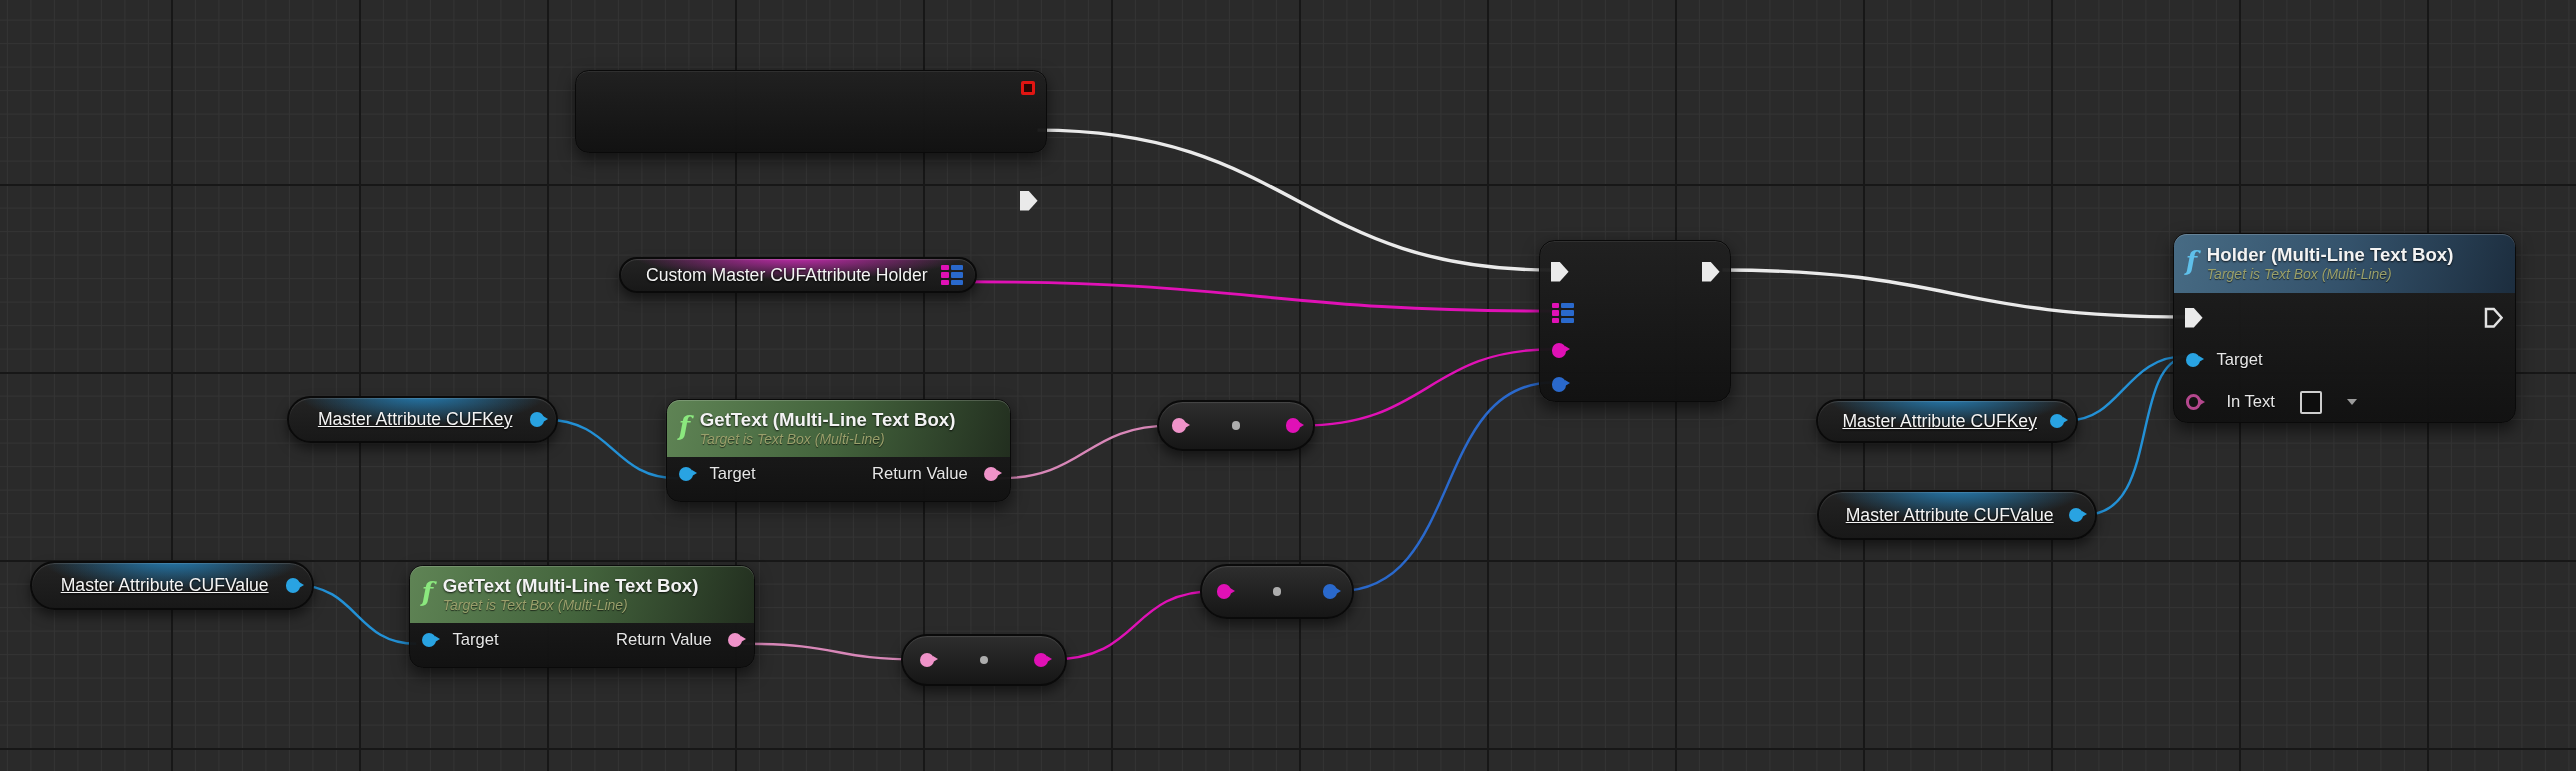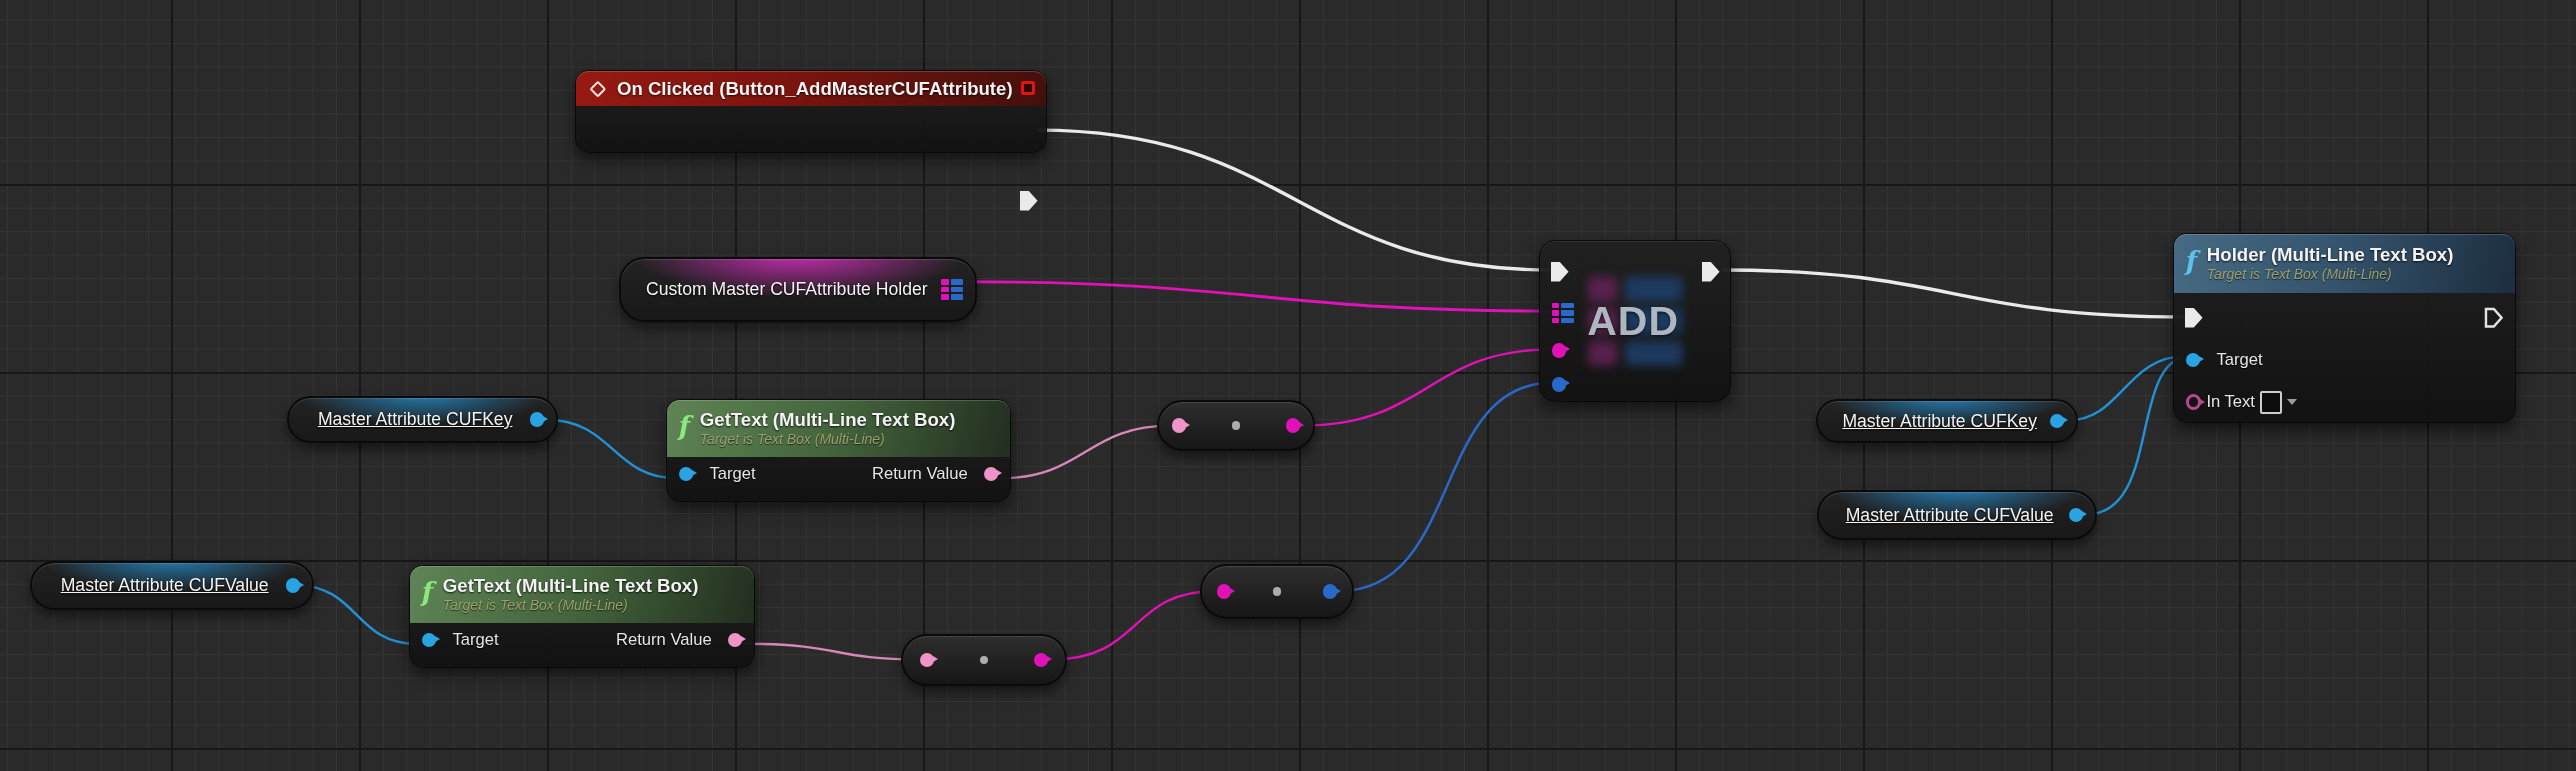--- a/index.html
+++ b/index.html
@@ -124,31 +124,27 @@
     <path d="M557,429 C627,429 625,489 693,489" fill="none" stroke-width="2.5" stroke="#2391d6"></path>
     <path d="M301,598 C366,598 362,658 425,658" fill="none" stroke-width="2.5" stroke="#2391d6"></path>
     <path d="M759,658 C862,658 848,674 940,674" fill="none" stroke-width="2.5" stroke="#d887b8"></path>
     <path d="M1074,674 C1168,674 1152,604 1243,604" fill="none" stroke-width="2.5" stroke="#e011b6"></path>
     <path d="M1368,604 C1495,604 1462,391 1587,391" fill="none" stroke-width="2.5" stroke="#2a69cc"></path>
     <path d="M2112,430 C2168,430 2172,364 2234,364" fill="none" stroke-width="2.5" stroke="#2391d6"></path>
     <path d="M2131,526 C2208,526 2176,374 2234,364" fill="none" stroke-width="2.5" stroke="#2391d6"></path>
   </svg>
 
   <div class="node" style="left:575px; top:70px; width:472px; height:83px;">
-    <div class="hdr hdr-red">
-      <span class="diamond-icon"></span>
-      <span class="title">On Clicked (Button_AddMasterCUFAttribute)</span>
-    </div>
     <span class="delegate"></span>
     <svg class="exec" style="position:absolute; right:7.8px; top:119px;" width="19.6" height="21.5" viewBox="0 0 20 22">
       <path d="M1 1 h9 l9 10 -9 10 H1 Z" fill="#eaeaea"></path>
     </svg>
   </div>
 
-  <div class="pill pill-magenta pill-pad" style="left:619px; top:257px; width:358px; height:65px;">
+  <div class="pill pill-magenta pill-pad" style="left:619px; top:257px; width:358px; height:36px;">
     <span class="lbl">Custom Master CUFAttribute Holder</span>
     <span class="mappin">
       <i class="mk"></i>
         <i class="mv"></i>
         <i class="mk"></i>
         <i class="mv"></i>
         <i class="mk"></i>
         <i class="mv"></i>
     </span>
   </div>
@@ -211,31 +207,20 @@
     <span class="pin pin-string"></span>
   </div>
 
   <div class="conv" style="left:1200px; top:564px; width:154px; height:55px; padding:0 14.7px;">
     <span class="pin pin-string"></span>
     <span class="dot"></span>
     <span class="pin pin-royal"></span>
   </div>
 
   <div class="node" style="left:1539px; top:240px; width:192px; height:162px; border-radius:15.7px;">
-    <div class="wm">
-      <span class="wm-icon" style="display:grid;">
-        <i class="mk"></i>
-          <i class="mv"></i>
-          <i class="mk"></i>
-          <i class="mv"></i>
-          <i class="mk"></i>
-          <i class="mv"></i>
-      </span>
-      <span class="wm-text">ADD</span>
-    </div>
     <svg class="exec" style="position:absolute; left:9.8px; top:19.6px;" width="19.6" height="21.5" viewBox="0 0 20 22">
       <path d="M1 1 h9 l9 10 -9 10 H1 Z" fill="#eaeaea"></path>
     </svg>
     <svg class="exec" style="position:absolute; right:9.8px; top:19.6px;" width="19.6" height="21.5" viewBox="0 0 20 22">
       <path d="M1 1 h9 l9 10 -9 10 H1 Z" fill="#eaeaea"></path>
     </svg>
     <span class="mappin" style="position:absolute; left:11.7px; top:62px;">
       <i class="mk"></i>
         <i class="mv"></i>
         <i class="mk"></i>
@@ -258,21 +243,21 @@
     <svg class="exec" style="position:absolute; left:9.8px; top:73px;" width="19.6" height="21.5" viewBox="0 0 20 22">
       <path d="M1 1 h9 l9 10 -9 10 H1 Z" fill="#eaeaea"></path>
     </svg>
     <svg class="exec" style="position:absolute; right:11.7px; top:73px;" width="19.6" height="21.5" viewBox="0 0 20 22">
       <path d="M2 2 h8 l8 9 -8 9 H2 Z" fill="none" stroke="#e3e3e3" stroke-width="2.5"></path>
     </svg>
     <div class="pinrow" style="left:11.7px; top:116px;">
       <span class="pin pin-object"></span>
       <span class="pinlabel">Target</span>
     </div>
-    <div class="pinrow" style="left:11.7px; top:157px; gap:5px;justify-content:flex-end;">
+    <div class="pinrow" style="left:11.7px; top:157px; gap:25px;justify-content:flex-end;">
       <span class="pin pin-hollow"></span>
       <span class="pinlabel">In Text</span>
       <span class="textbox"></span>
       <span class="caret"></span>
     </div>
   </div>
 
   <div class="pill pill-blue pill-pad" style="left:1816px; top:399px; width:262px; height:44px;">
     <span class="lbl">Master Attribute CUFKey</span>
     <span class="pin pin-object"></span>

